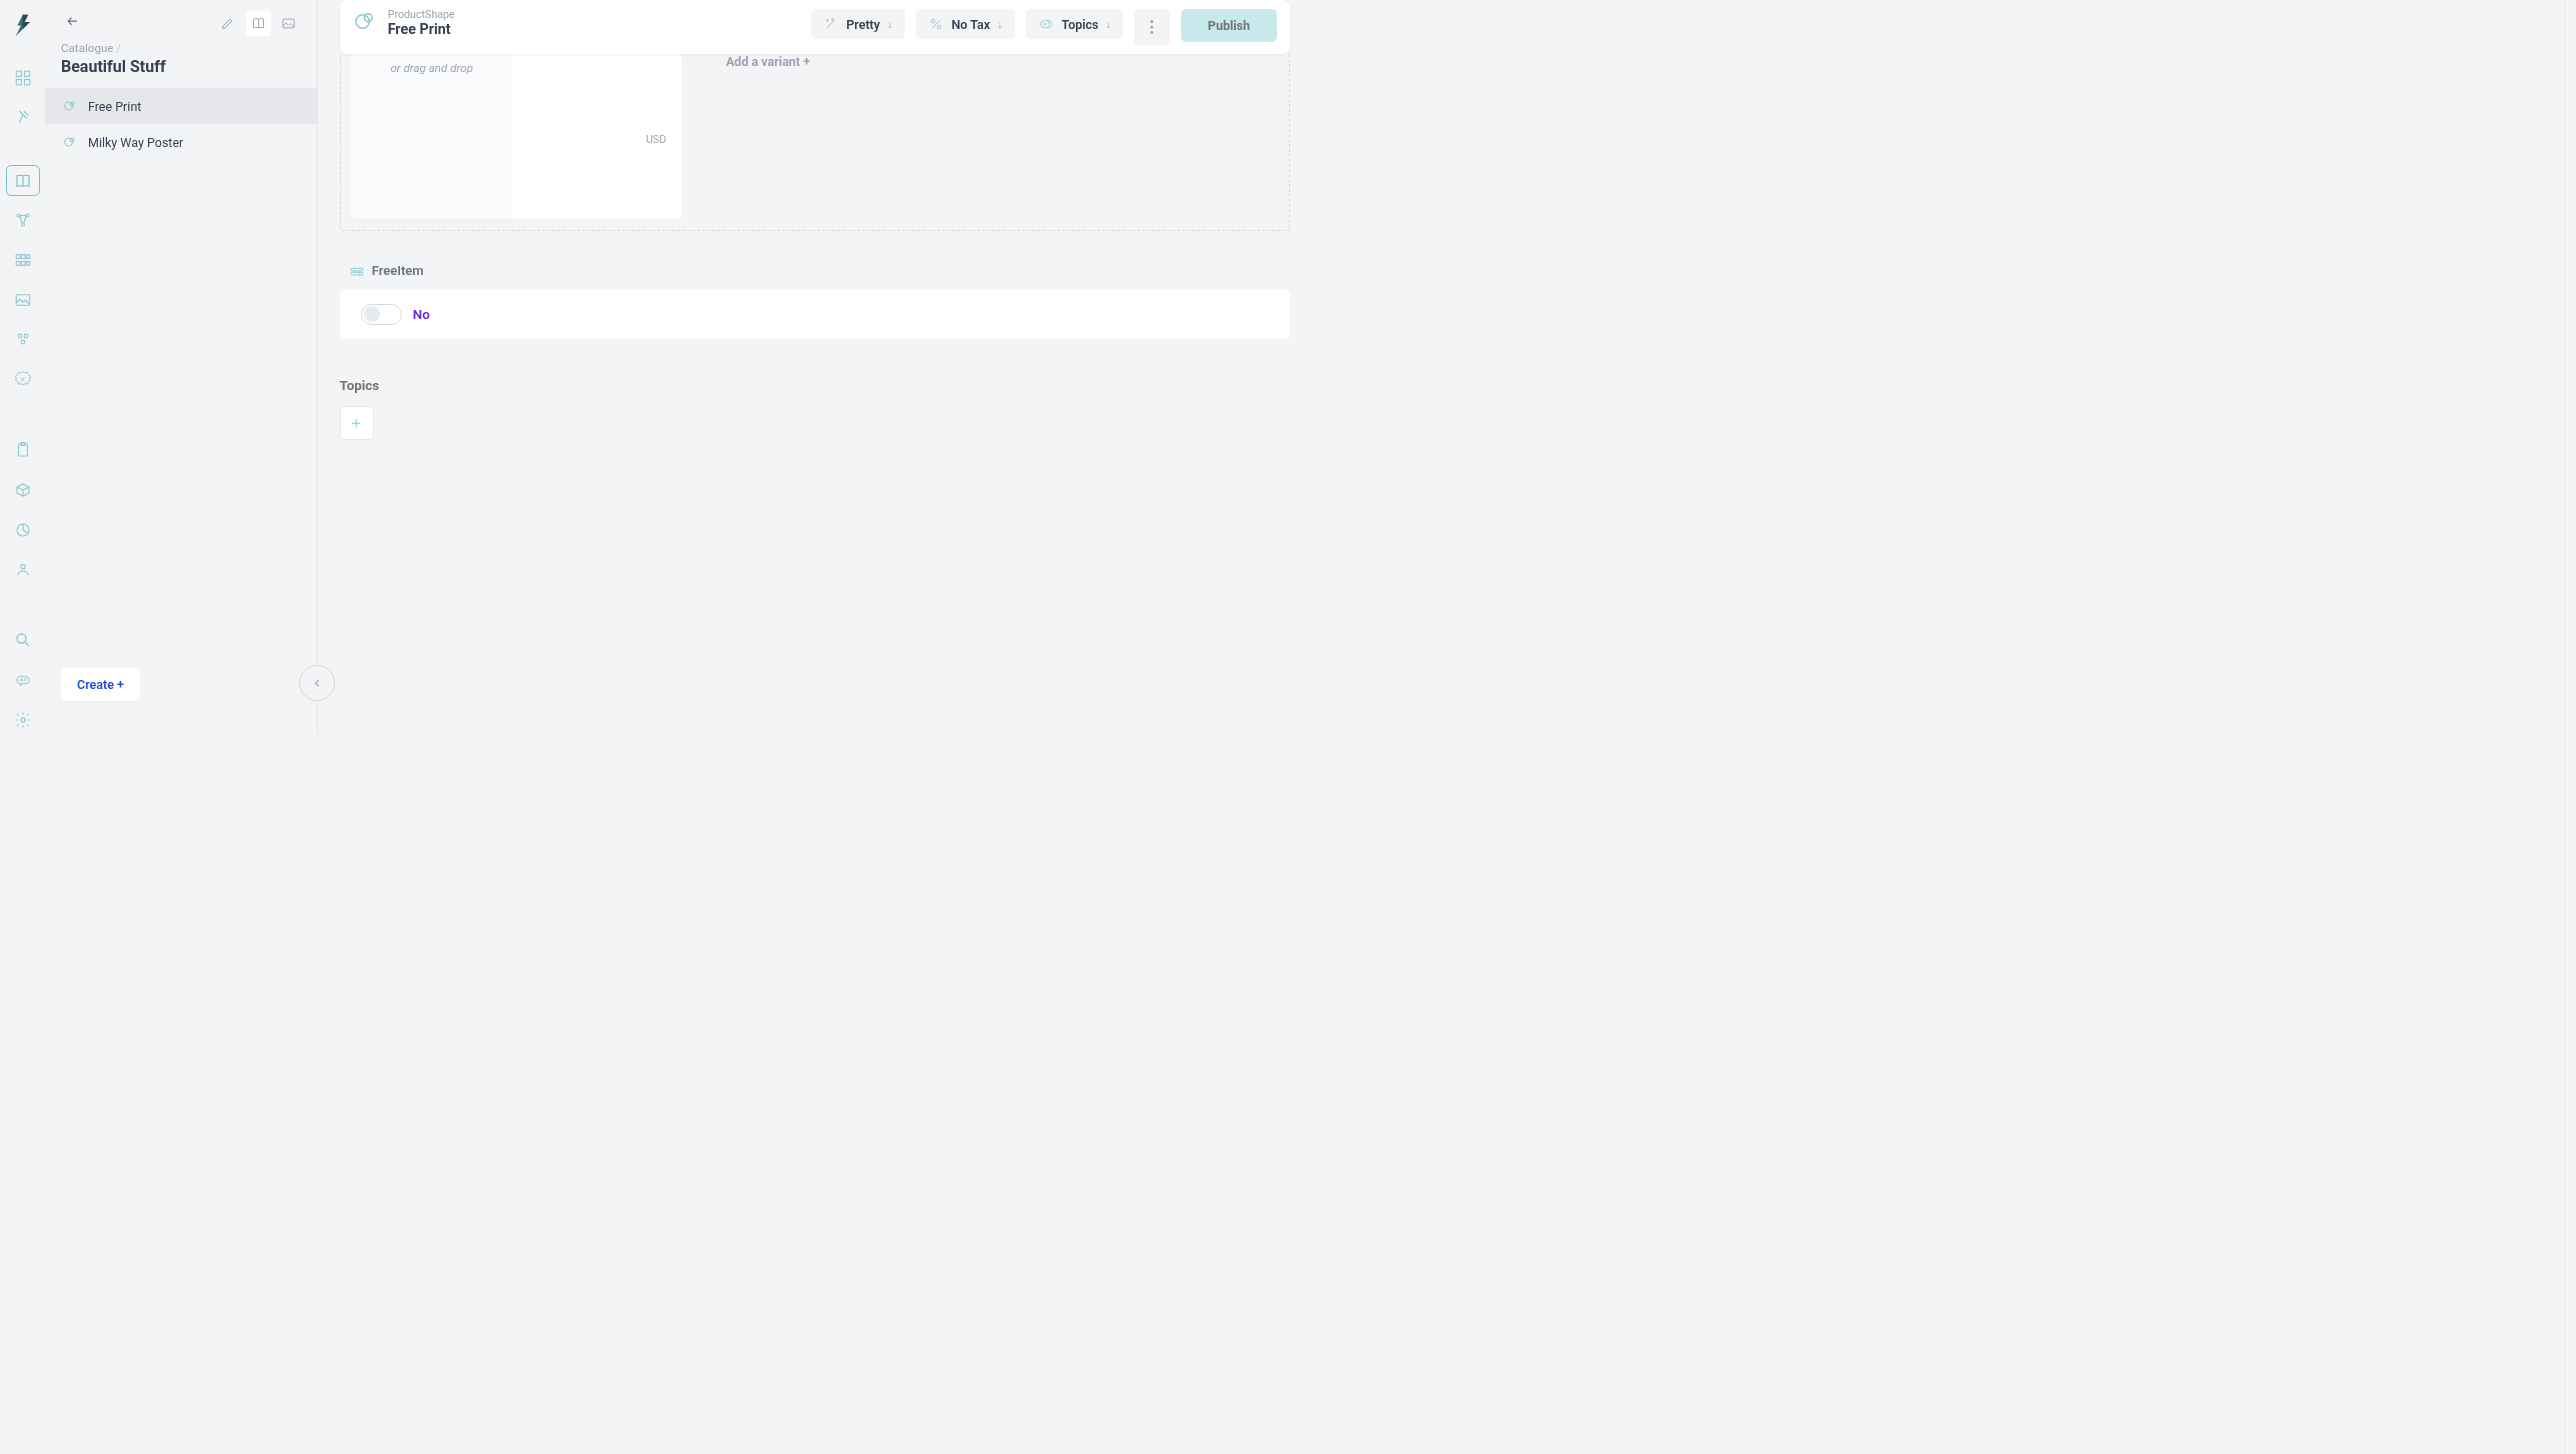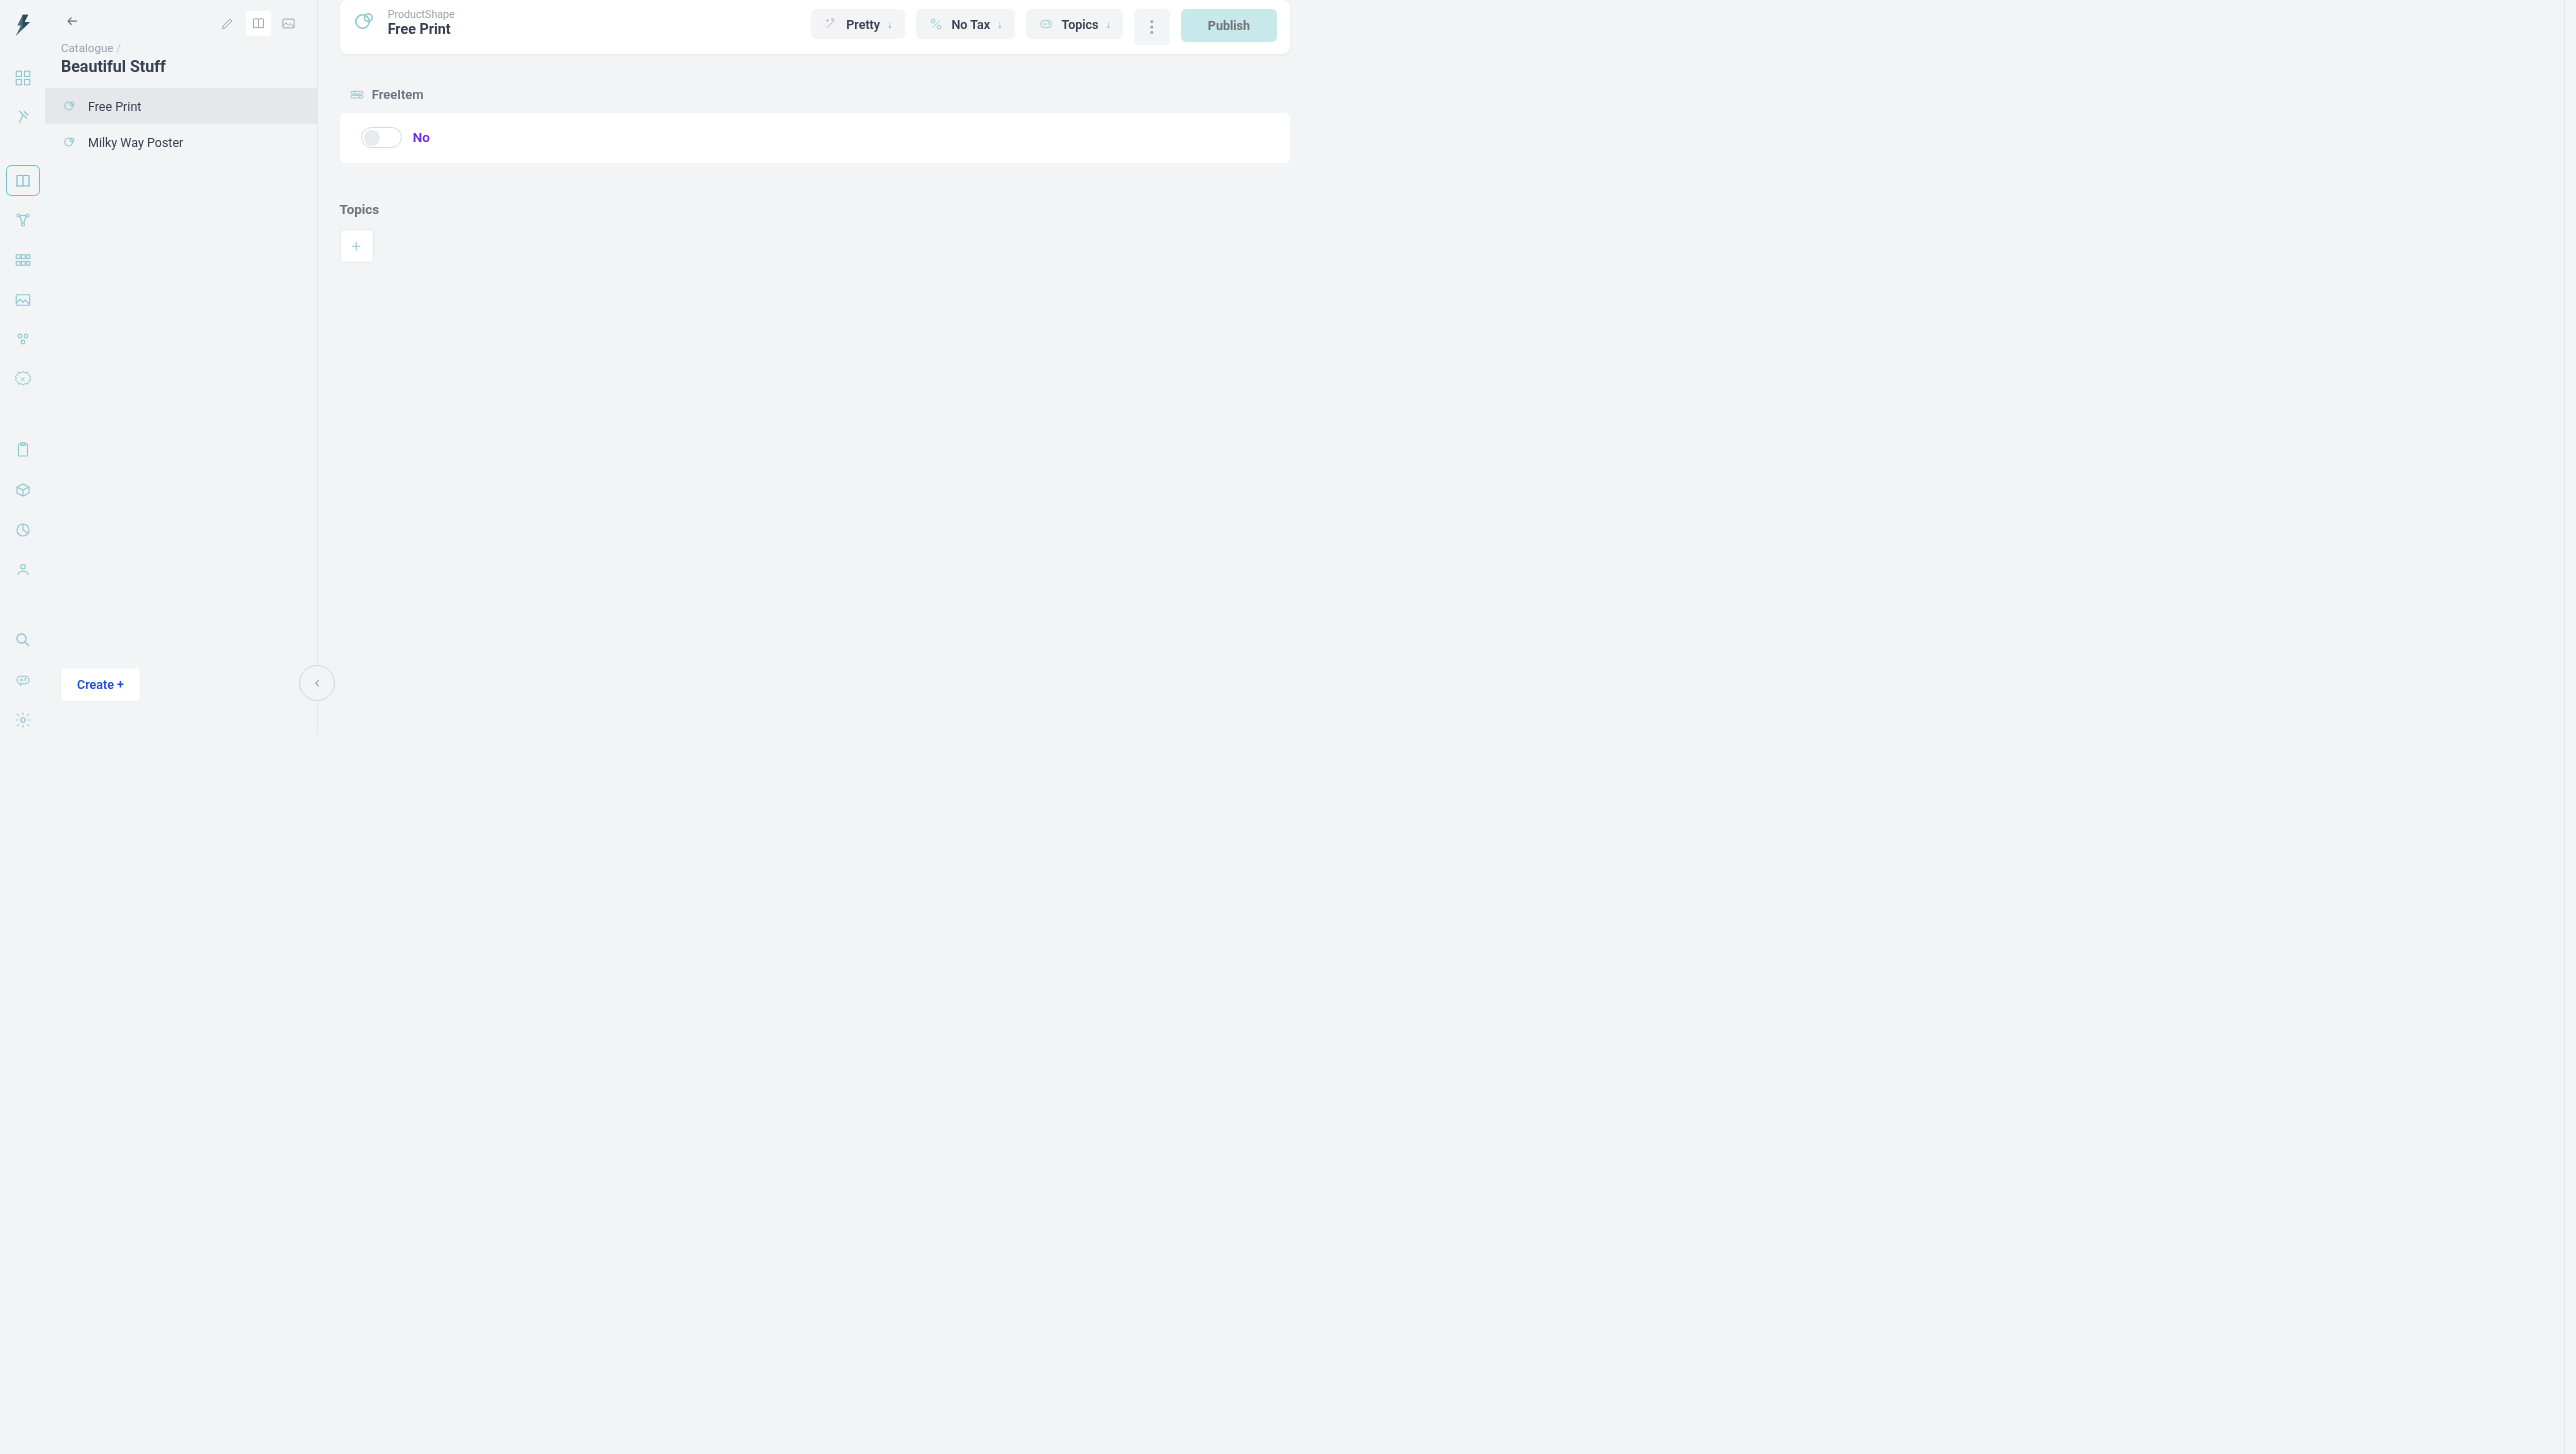--- a/index.html
+++ b/index.html
@@ -294,20 +294,33 @@
     <div class="more-btn">
       <svg width="3.6" height="14.3" viewBox="0 0 4 16">
           <circle cx="2" cy="2" r="1.6" fill="currentColor"></circle>
           <circle cx="2" cy="8" r="1.6" fill="currentColor"></circle>
           <circle cx="2" cy="14" r="1.6" fill="currentColor"></circle>
         </svg>
     </div>
     <div class="publish-btn">Publish</div>
   </div>
 
+  <div class="dash-region">
+    <div class="card-img">
+      <div class="card-img-left">
+        <span>or drag and drop</span>
+      </div>
+      <div class="card-img-right">
+        <span class="usd-lbl">USD</span>
+      </div>
+    </div>
+    <div class="card-variant">
+      <span class="add-variant">Add a variant +</span>
+    </div>
+  </div>
 
   <div class="section-head">
     <svg width="16" height="16" viewBox="0 0 24 24">
         <rect x="3" y="8" width="18" height="4" rx="2" fill="none" stroke="currentColor" stroke-width="1.5"></rect>
         <rect x="3" y="14" width="18" height="4" rx="2" fill="none" stroke="currentColor" stroke-width="1.5"></rect>
         <circle cx="8" cy="10" r="1" fill="currentColor"></circle>
         <circle cx="16" cy="16" r="1" fill="currentColor"></circle>
       </svg>
     <span>FreeItem</span>
   </div>

